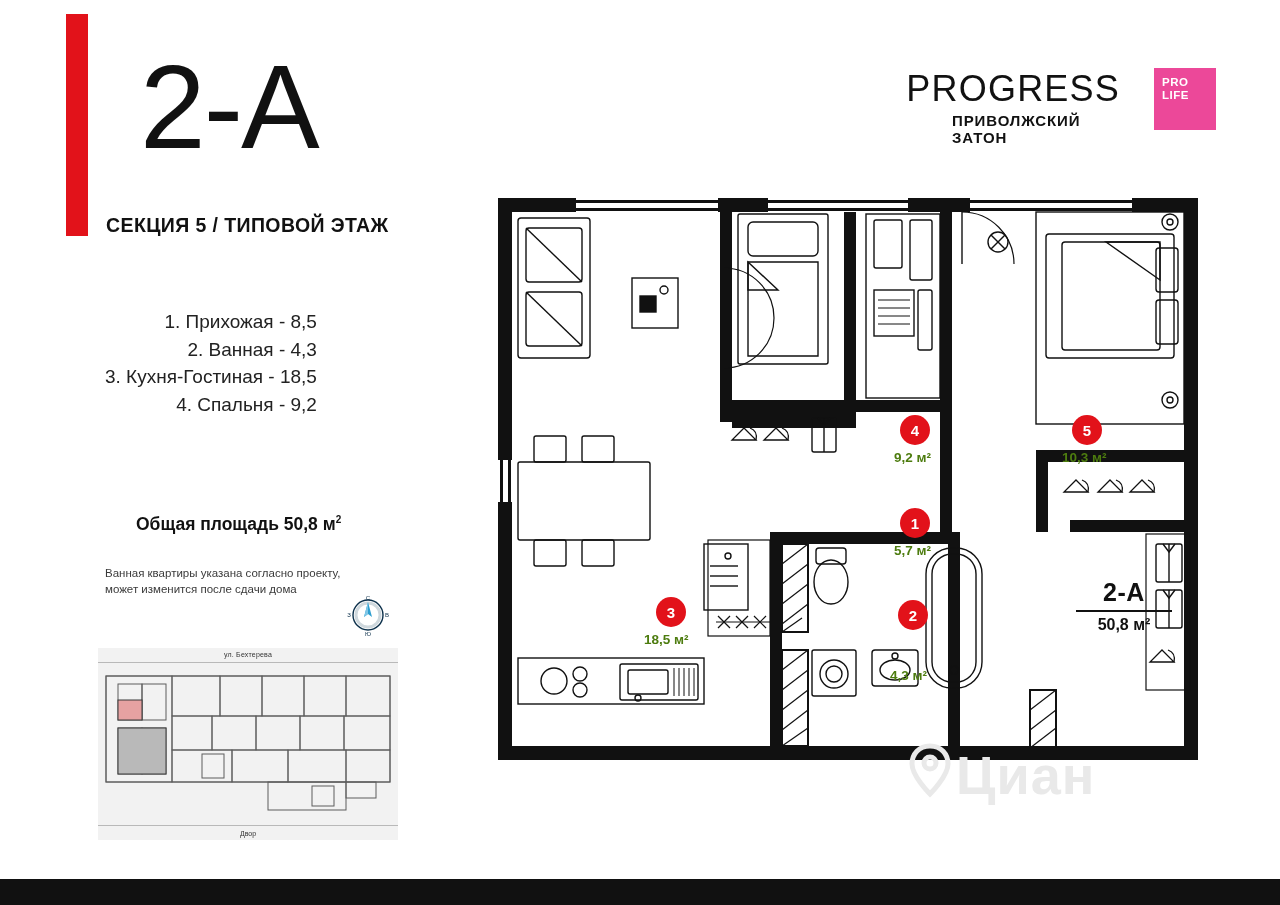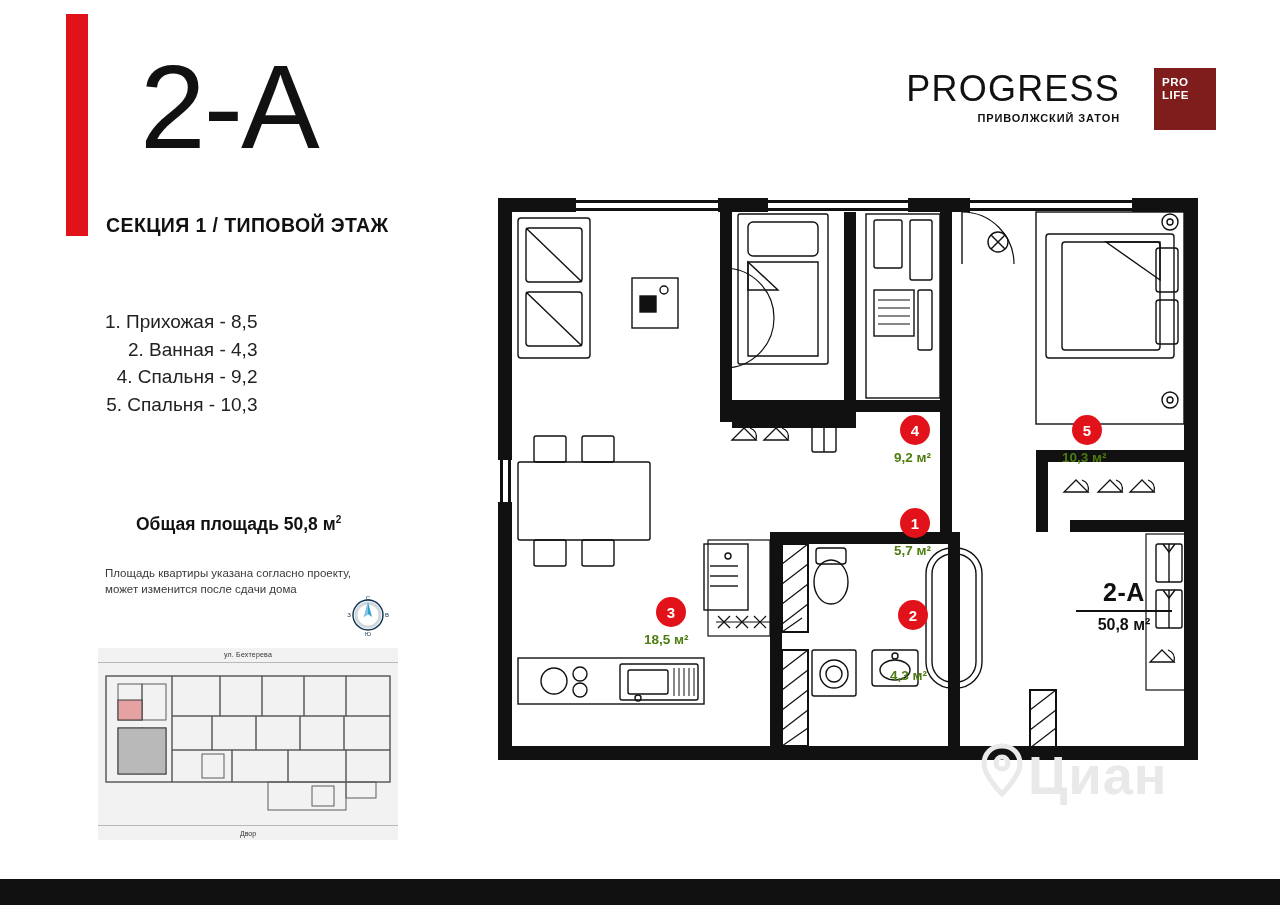--- a/index.html
+++ b/index.html
@@ -103,32 +103,32 @@
     top: 0;
     font-size: 36px;
     letter-spacing: 1.2px;
     font-weight: 400;
     color: #111;
   }
   .logo-sub {
     position: absolute;
     right: 96px;
     top: 44px;
-    font-size: 11px;
+    font-size: 15px;
     font-weight: 700;
     letter-spacing: 0.9px;
     color: #111;
   }
   .logo-badge {
     position: absolute;
     right: 0;
     top: 0;
     width: 62px;
     height: 62px;
-    background: #7f1d1d;
+    background: #ec4899;
     color: #ffffff;
     font-size: 11.5px;
     font-weight: 700;
     line-height: 13px;
     padding: 8px 0 0 8px;
     box-sizing: border-box;
     letter-spacing: 0.5px;
   }
 
   
@@ -227,55 +227,55 @@
   }
   .stamp-area {
     font-size: 16px;
     font-weight: 700;
     color: #111;
   }
 
   
   .watermark {
     position: absolute;
-    left: 980px;
+    left: 908px;
     top: 738px;
     font-size: 54px;
     color: #e9e9e9;
     font-weight: 700;
     letter-spacing: 1px;
     user-select: none;
   }
   .watermark .wm-mark {
     display: inline-block;
     transform: translateY(4px);
     margin-right: 4px;
   }
 </style>
 </head>
 <body>
 
 <div class="accent-bar"></div>
 
 <div class="plan-title">2-А</div>
-<div class="plan-subtitle">СЕКЦИЯ 1 / ТИПОВОЙ ЭТАЖ</div>
+<div class="plan-subtitle">СЕКЦИЯ 5 / ТИПОВОЙ ЭТАЖ</div>
 
 <div class="legend">
   <div>1. Прихожая - 8,5</div>
   <div>2. Ванная - 4,3</div>
+  <div>3. Кухня-Гостиная - 18,5</div>
   <div>4. Спальня - 9,2</div>
-  <div>5. Спальня - 10,3</div>
 </div>
 
 <div class="total-area">
   <span>Общая площадь 50,8 м</span><sup>2</sup>
 </div>
 
 <div class="disclaimer">
-  <div>Площадь квартиры указана согласно проекту,</div>
+  <div>Ванная квартиры указана согласно проекту,</div>
   <div>может изменится после сдачи дома</div>
 </div>
 
 <div class="compass">
   <svg width="46" height="46" viewBox="0 0 46 46">
     <circle cx="23" cy="23" r="15" fill="none" stroke="#0b2f4a" stroke-width="1.4"></circle>
     <circle cx="23" cy="23" r="12" fill="none" stroke="#cfd8dd" stroke-width="3"></circle>
     <polygon points="23,10 27,25 23,22 19,25" fill="#2f9fd0"></polygon>
     <polygon points="23,10 23,22 19,25" fill="#7fc6e6"></polygon>
     <text x="23" y="8" font-size="6" text-anchor="middle" fill="#0b2f4a" font-family="Liberation Sans, sans-serif">С</text>

